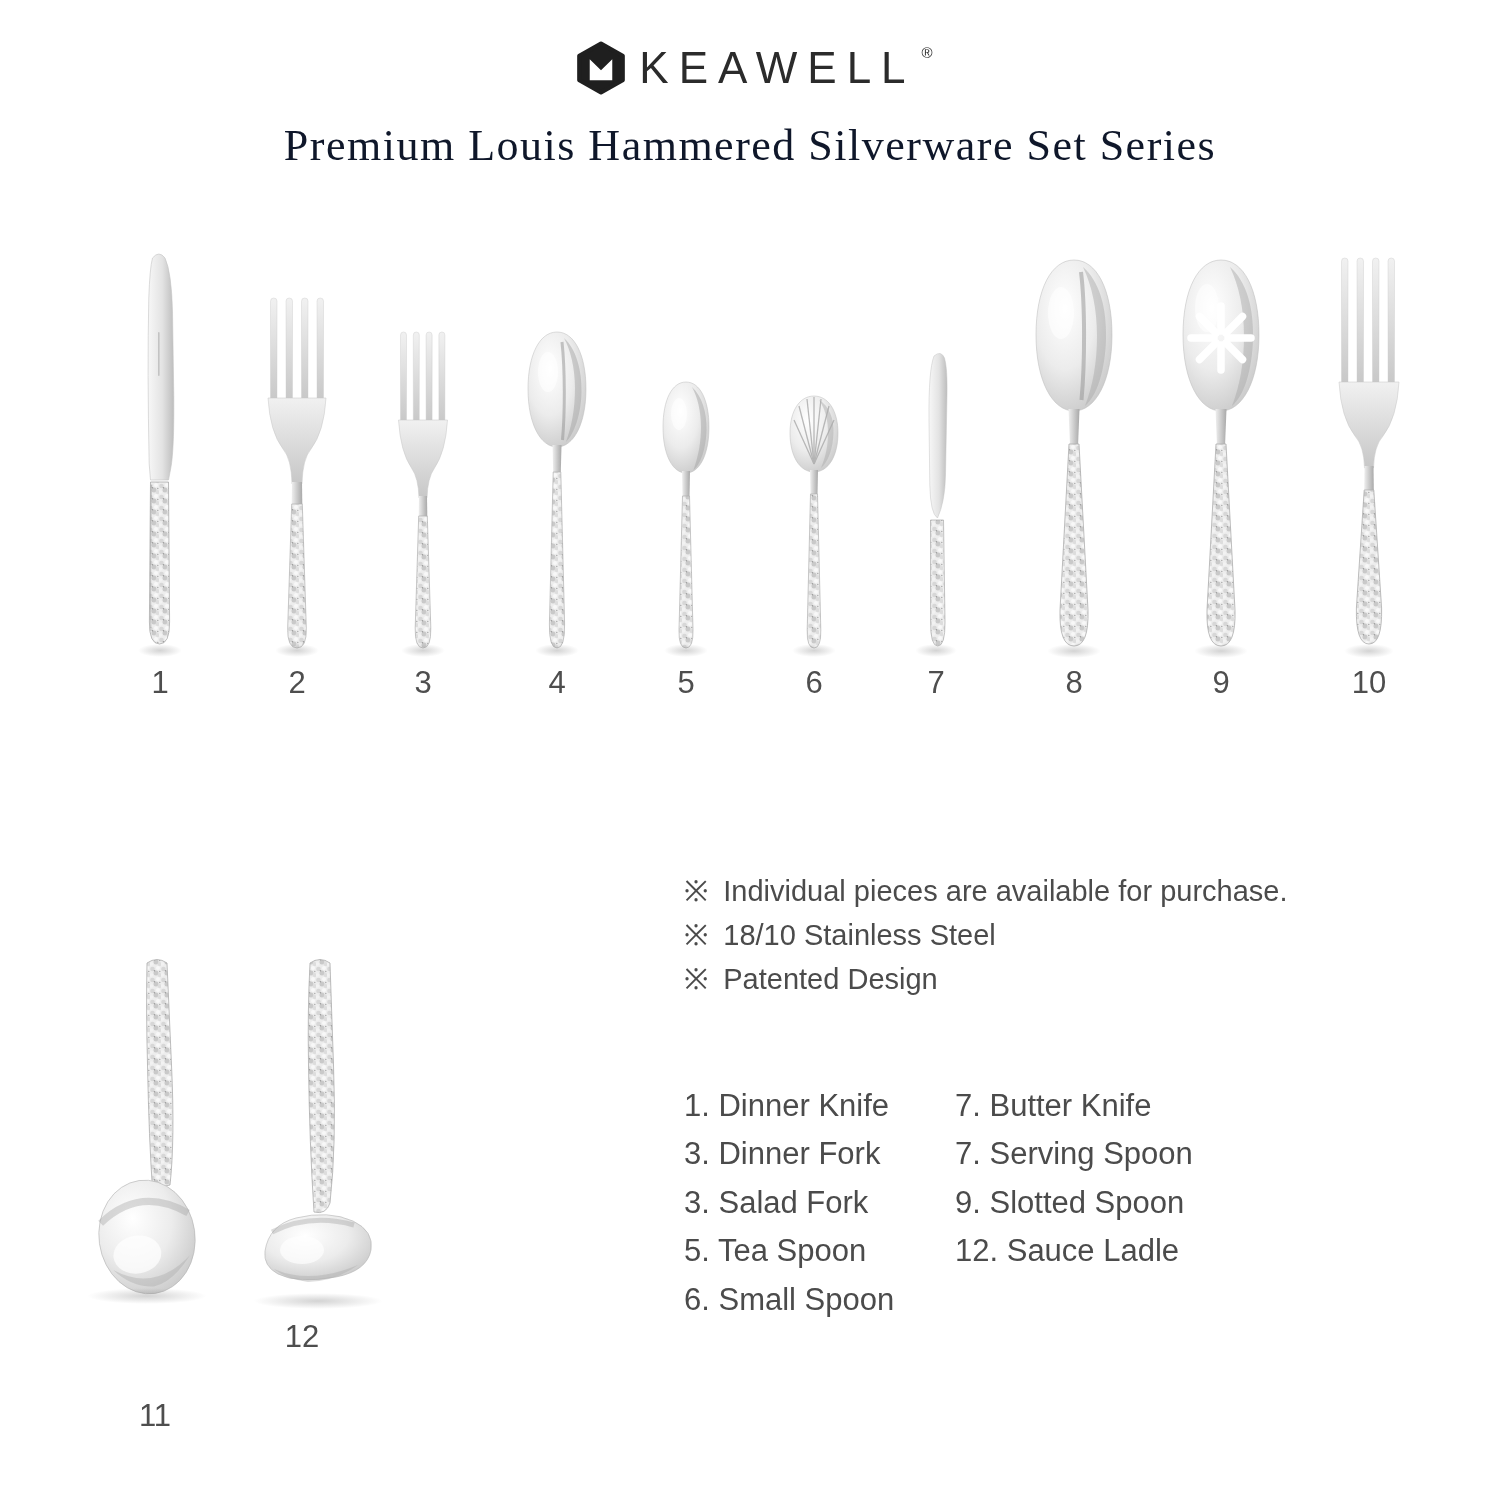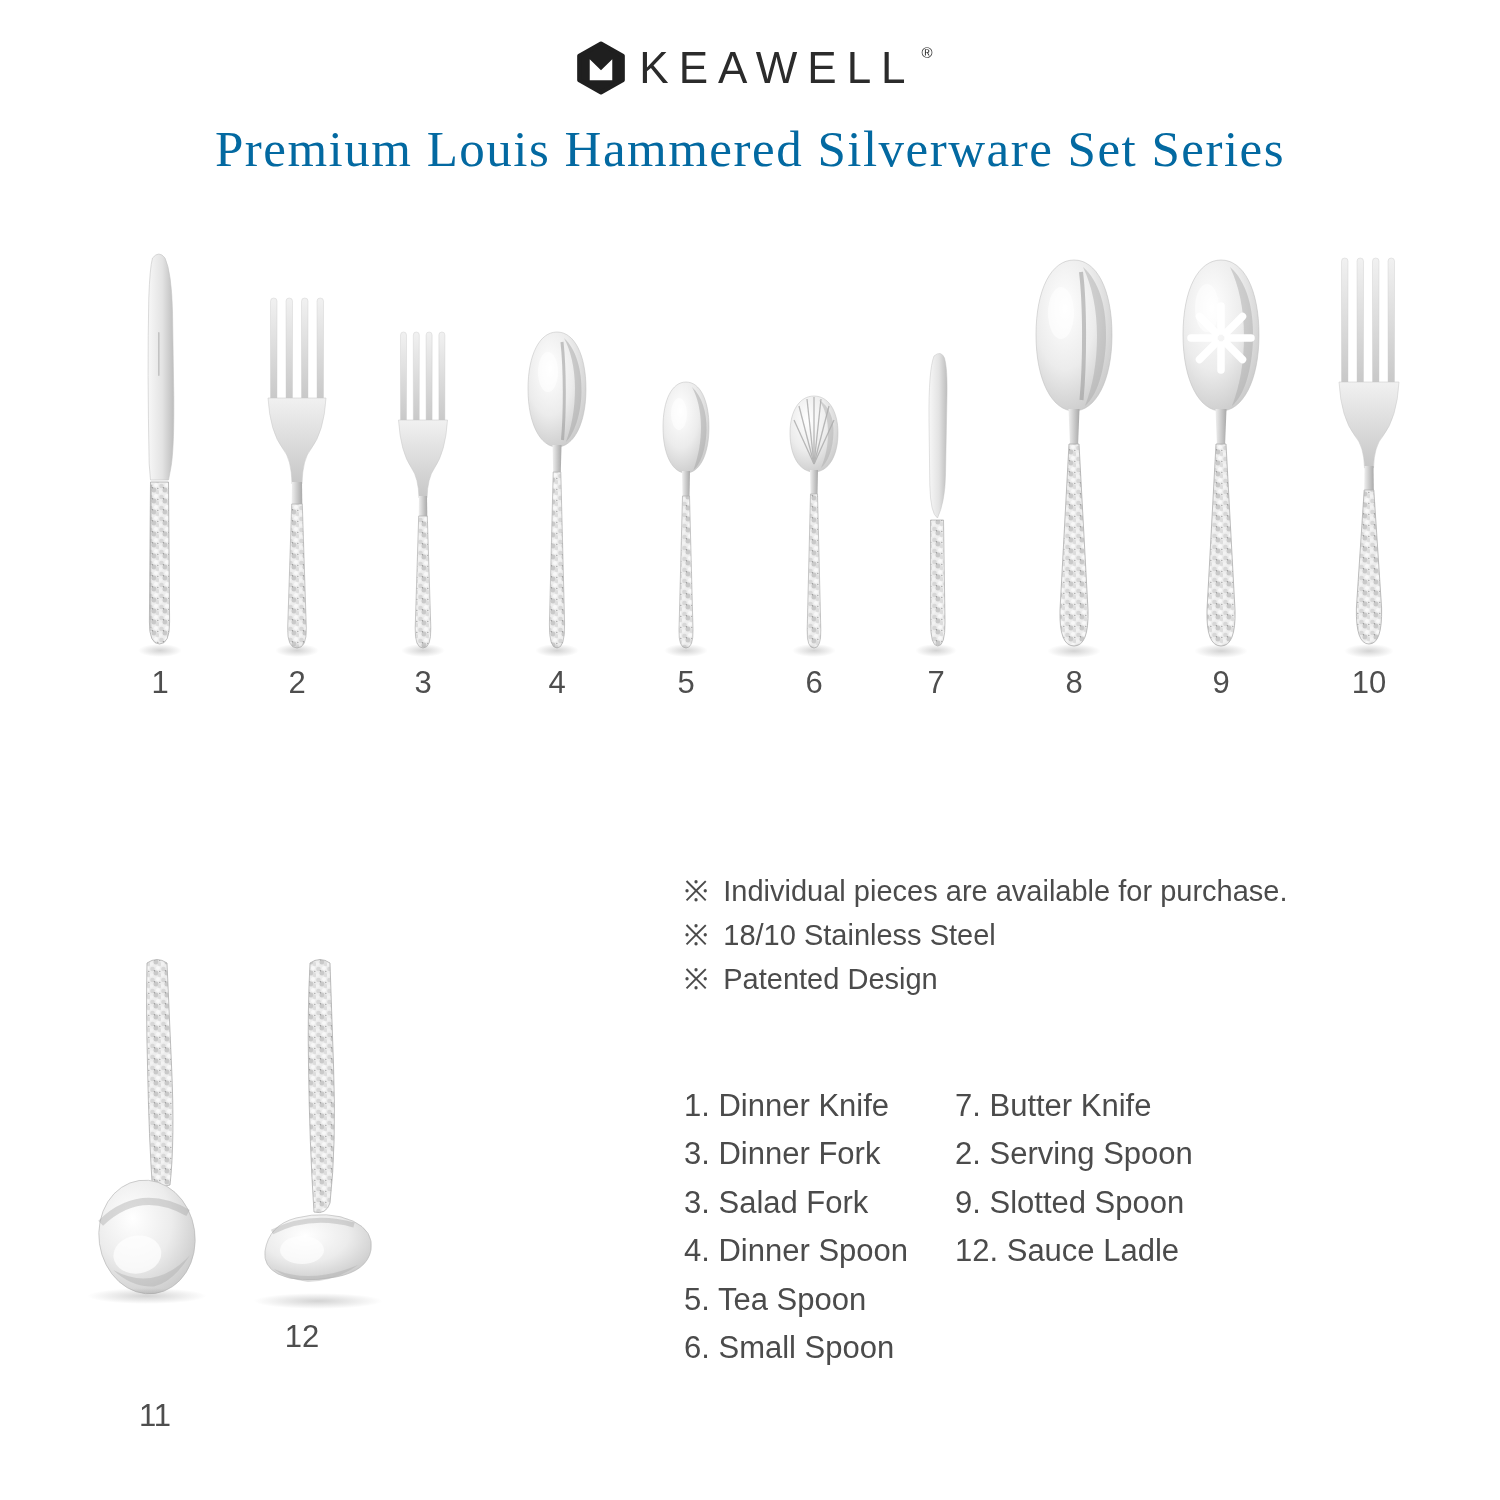--- a/index.html
+++ b/index.html
@@ -12,22 +12,22 @@
     display:flex; justify-content:center; align-items:center; gap:12px;
   }
   .brand-name {
     font-size:44px; letter-spacing:10px; color:#2b2b2b; font-weight:400; line-height:56px;
   }
   .reg-mark {
     font-size:15px; color:#2b2b2b; align-self:flex-start; margin-top:4px; margin-left:-6px;
   }
   .page-title {
     position:absolute; top:120px; left:0; width:100%; text-align:center;
-    font-family:"Liberation Serif", serif; font-size:51px; font-weight:400;
-    color:#0369a1; letter-spacing:1.5px; margin:0;
+    font-family:"Liberation Serif", serif; font-size:44px; font-weight:400;
+    color:#0f172a; letter-spacing:1.5px; margin:0;
   }
   .piece { position:absolute; }
   .piece svg { display:block; }
   .num {
     position:absolute; text-align:center; font-size:31px; color:#4e4e4e; line-height:34px;
   }
   .shadow {
     position:absolute;
     background:radial-gradient(ellipse at center, rgba(110,110,110,0.30) 0%, rgba(110,110,110,0) 70%);
   }
@@ -283,25 +283,24 @@
     <div class="feature">
       <span class="mark">※</span>
       <span>Patented Design</span>
     </div>
   </div>
 
   <div class="legend-col" id="legend-col-1">
     <div class="legend-item">1. Dinner Knife</div>
     <div class="legend-item">3. Dinner Fork</div>
     <div class="legend-item">3. Salad Fork</div>
-    <div class="legend-item">4. Dinner Spoon</div>
     <div class="legend-item">5. Tea Spoon</div>
     <div class="legend-item">6. Small Spoon</div>
   </div>
 
   <div class="legend-col" id="legend-col-2">
     <div class="legend-item">7. Butter Knife</div>
-    <div class="legend-item">2. Serving Spoon</div>
+    <div class="legend-item">7. Serving Spoon</div>
     <div class="legend-item">9. Slotted Spoon</div>
     <div class="legend-item">12. Sauce Ladle</div>
   </div>
 
 </div>
 
 </body></html>

